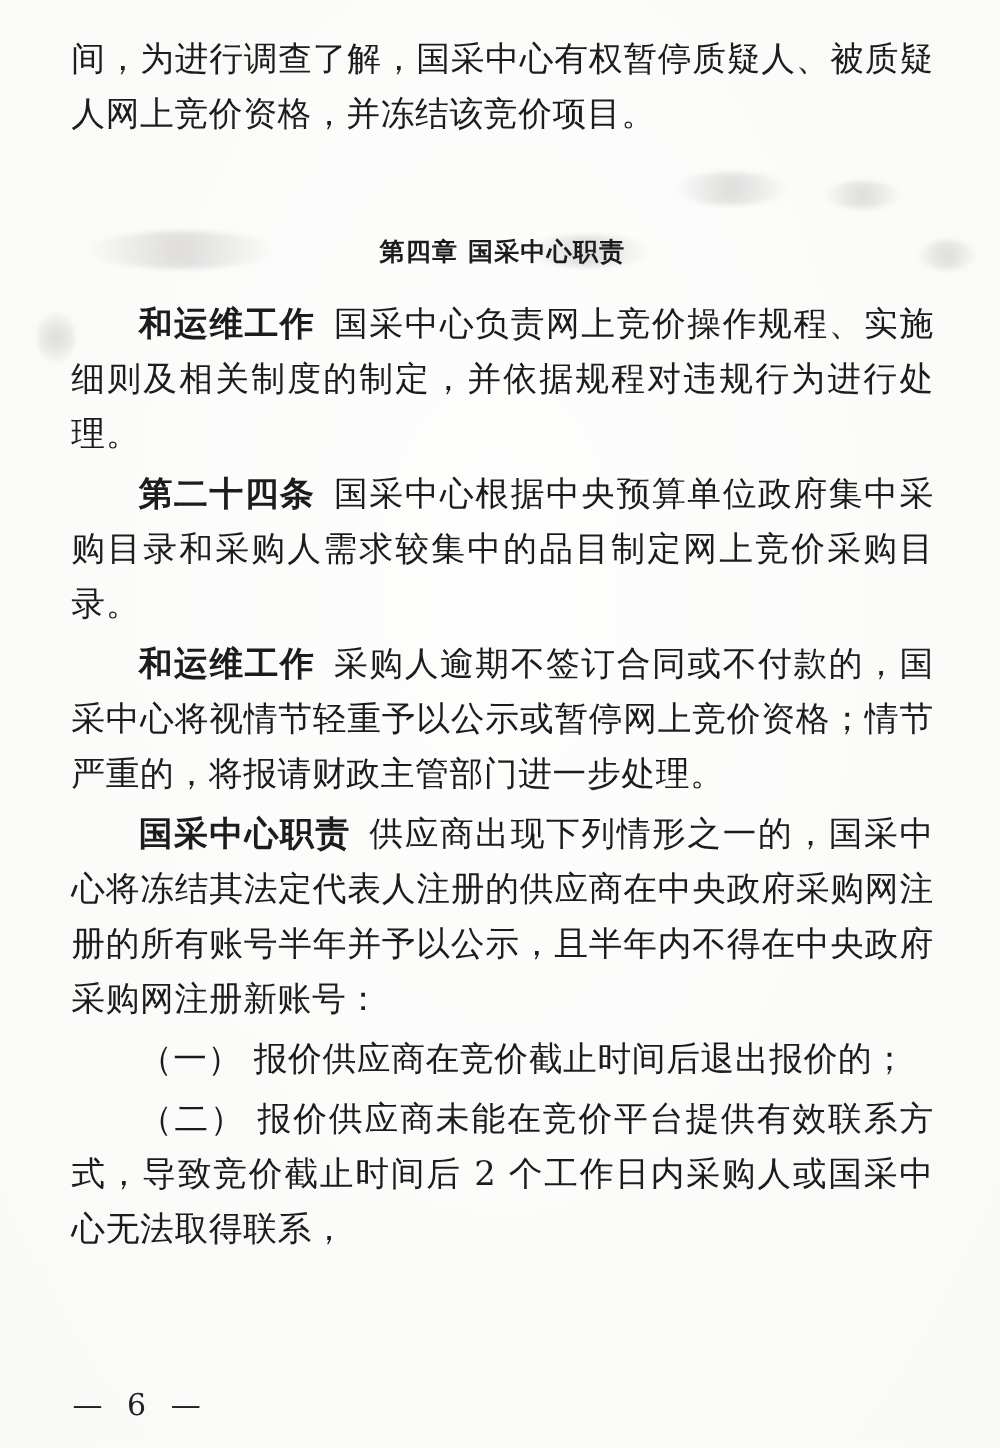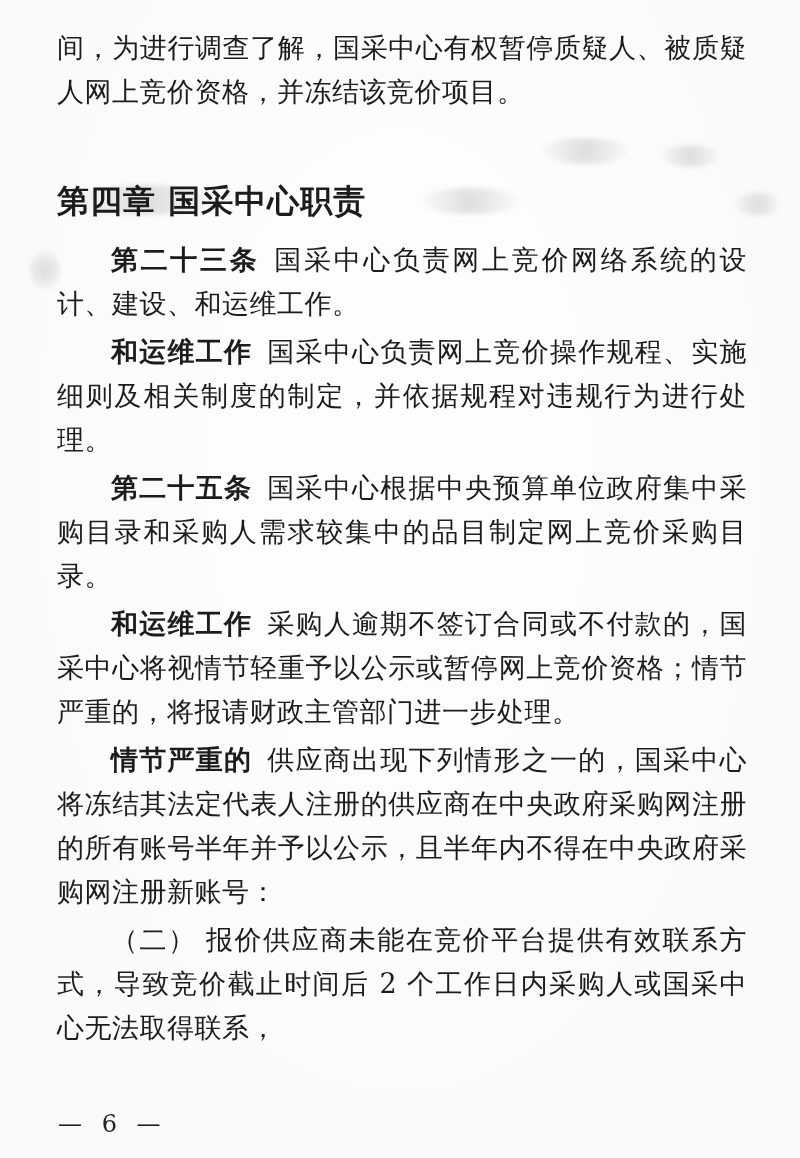--- a/index.html
+++ b/index.html
@@ -36,23 +36,23 @@
     text-align: justify;
     letter-spacing: 0.5px;
     word-break: break-all;
   }
   .continuation {
     text-indent: 0;
   }
   .chapter-heading {
     margin-top: 64px;
     margin-bottom: 14px;
-    text-align: left;
+    text-align: center;
     font-weight: bold;
-    font-size: 32px;
+    font-size: 20px;
     line-height: 46px;
     letter-spacing: 1px;
     text-indent: 0;
   }
   .article, .list-item {
     text-indent: 2em;
   }
   .article-label {
     font-weight: bold;
     margin-right: 0.55em;
@@ -88,41 +88,41 @@
   <div class="bleed" style="left:420px; top:188px; width:100px; height:26px;"></div>
   <div class="bleed" style="left:735px; top:192px; width:45px;  height:24px;"></div>
   <div class="bleed" style="left:30px;  top:250px; width:30px;  height:40px;"></div>
 
   <div class="text-column">
 
     <p class="continuation">间，为进行调查了解，国采中心有权暂停质疑人、被质疑人网上竞价资格，并冻结该竞价项目。</p>
 
     <p class="chapter-heading">第四章 国采中心职责</p>
 
-    <p class="article">
-      <span class="article-label">第二十三条</span><span>国采中心负责网上竞价网络系统的设计、建设、和运维工作。</span>
-    </p>
 
     <p class="article">
       <span class="article-label">和运维工作</span><span>国采中心负责网上竞价操作规程、实施细则及相关制度的制定，并依据规程对违规行为进行处理。</span>
     </p>
 
     <p class="article">
-      <span class="article-label">第二十五条</span><span>国采中心根据中央预算单位政府集中采购目录和采购人需求较集中的品目制定网上竞价采购目录。</span>
+      <span class="article-label">第二十四条</span><span>国采中心根据中央预算单位政府集中采购目录和采购人需求较集中的品目制定网上竞价采购目录。</span>
     </p>
 
 
     <p class="article">
       <span class="article-label">和运维工作</span><span>采购人逾期不签订合同或不付款的，国采中心将视情节轻重予以公示或暂停网上竞价资格；情节严重的，将报请财政主管部门进一步处理。</span>
     </p>
 
     <p class="article">
-      <span class="article-label">情节严重的</span><span>供应商出现下列情形之一的，国采中心将冻结其法定代表人注册的供应商在中央政府采购网注册的所有账号半年并予以公示，且半年内不得在中央政府采购网注册新账号：</span>
+      <span class="article-label">国采中心职责</span><span>供应商出现下列情形之一的，国采中心将冻结其法定代表人注册的供应商在中央政府采购网注册的所有账号半年并予以公示，且半年内不得在中央政府采购网注册新账号：</span>
     </p>
 
+    <p class="list-item">
+      <span class="item-label">（一）</span><span>报价供应商在竞价截止时间后退出报价的；</span>
+    </p>
 
     <p class="list-item">
       <span class="item-label">（二）</span><span>报价供应商未能在竞价平台提供有效联系方式，导致竞价截止时间后 2 个工作日内采购人或国采中心无法取得联系，</span>
     </p>
 
   </div>
 
   <div class="page-number">— 6 —</div>
 
 </div>

